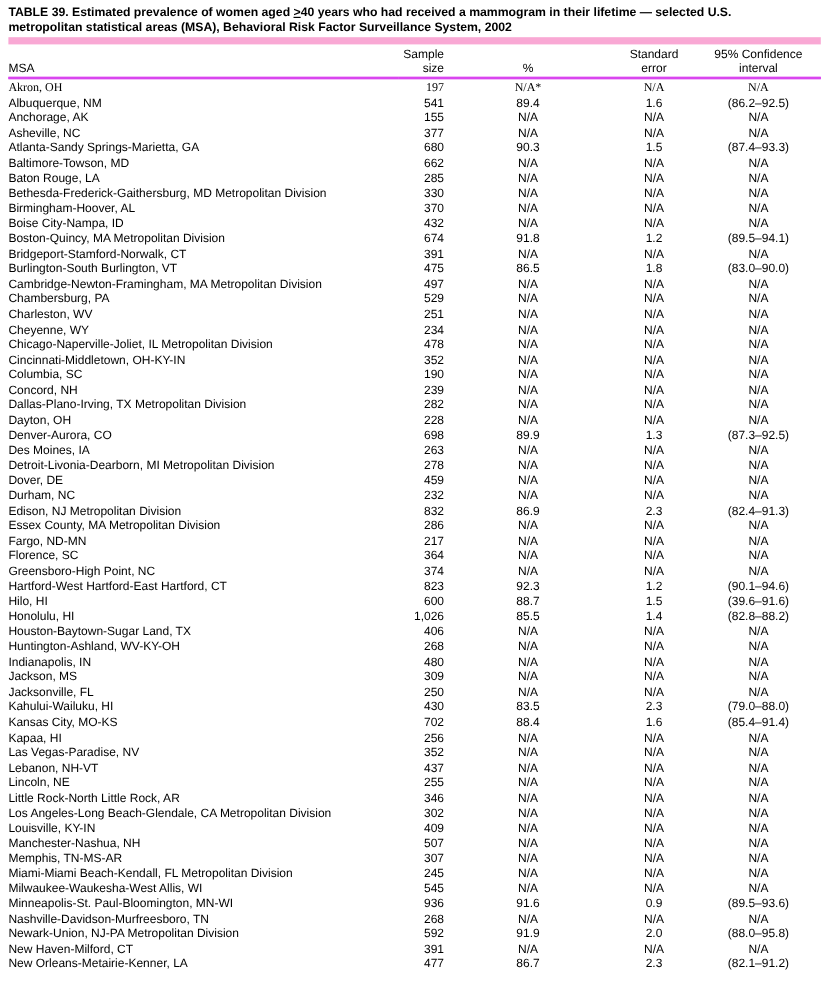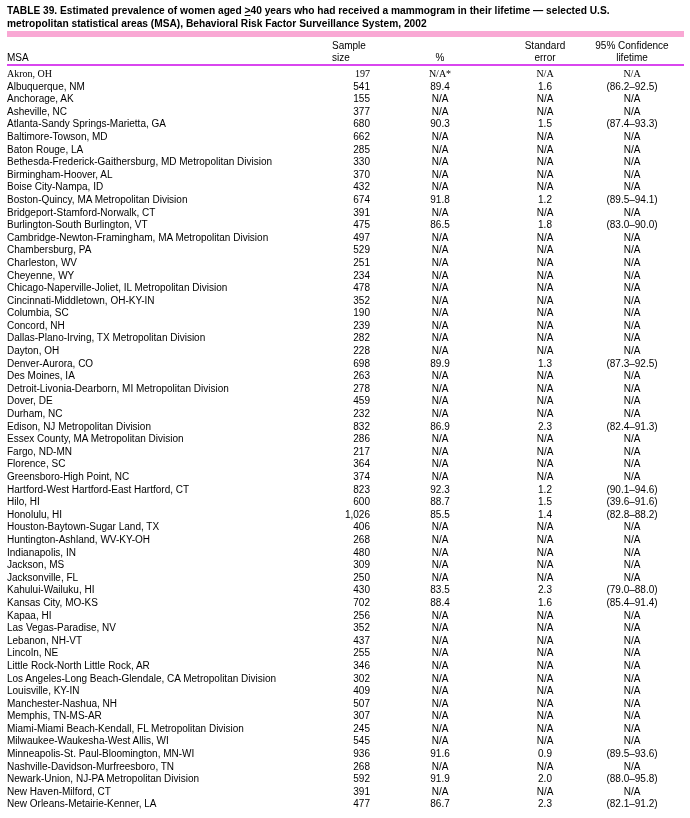--- a/index.html
+++ b/index.html
@@ -51,21 +51,21 @@
     padding-bottom: 0;
   }
   tbody td {
     line-height: 12.6px;
   }
   tbody tr:first-child td {
     padding-top: 2px;
     font-family: Liberation Serif, serif;
   }
   .c-msa   { text-align: left; }
-  th.c-sample { text-align: left; }
+  th.c-sample { text-align: right; }
   td.c-sample { text-align: right; padding-right: 12px; }
   .c-pct   { text-align: center; }
   .c-se    { text-align: center; }
   .c-ci    { text-align: center; }
   td.c-msa { padding-left: 1px; }
   th.c-msa { padding-left: 1px; }
 </style>
 </head>
 <body>
 
@@ -90,21 +90,21 @@
         <th class="c-sample">Sample</th>
         <th class="c-pct"></th>
         <th class="c-se">Standard</th>
         <th class="c-ci">95% Confidence</th>
       </tr>
       <tr class="hdr-row2">
         <th class="c-msa">MSA</th>
         <th class="c-sample">size</th>
         <th class="c-pct">%</th>
         <th class="c-se">error</th>
-        <th class="c-ci">lifetime</th>
+        <th class="c-ci">interval</th>
       </tr>
     </thead>
     <tbody>
         <tr>
           <td class="c-msa">Akron, OH</td>
           <td class="c-sample">197</td>
           <td class="c-pct">N/A*</td>
           <td class="c-se">N/A</td>
           <td class="c-ci">N/A</td>
         </tr>

